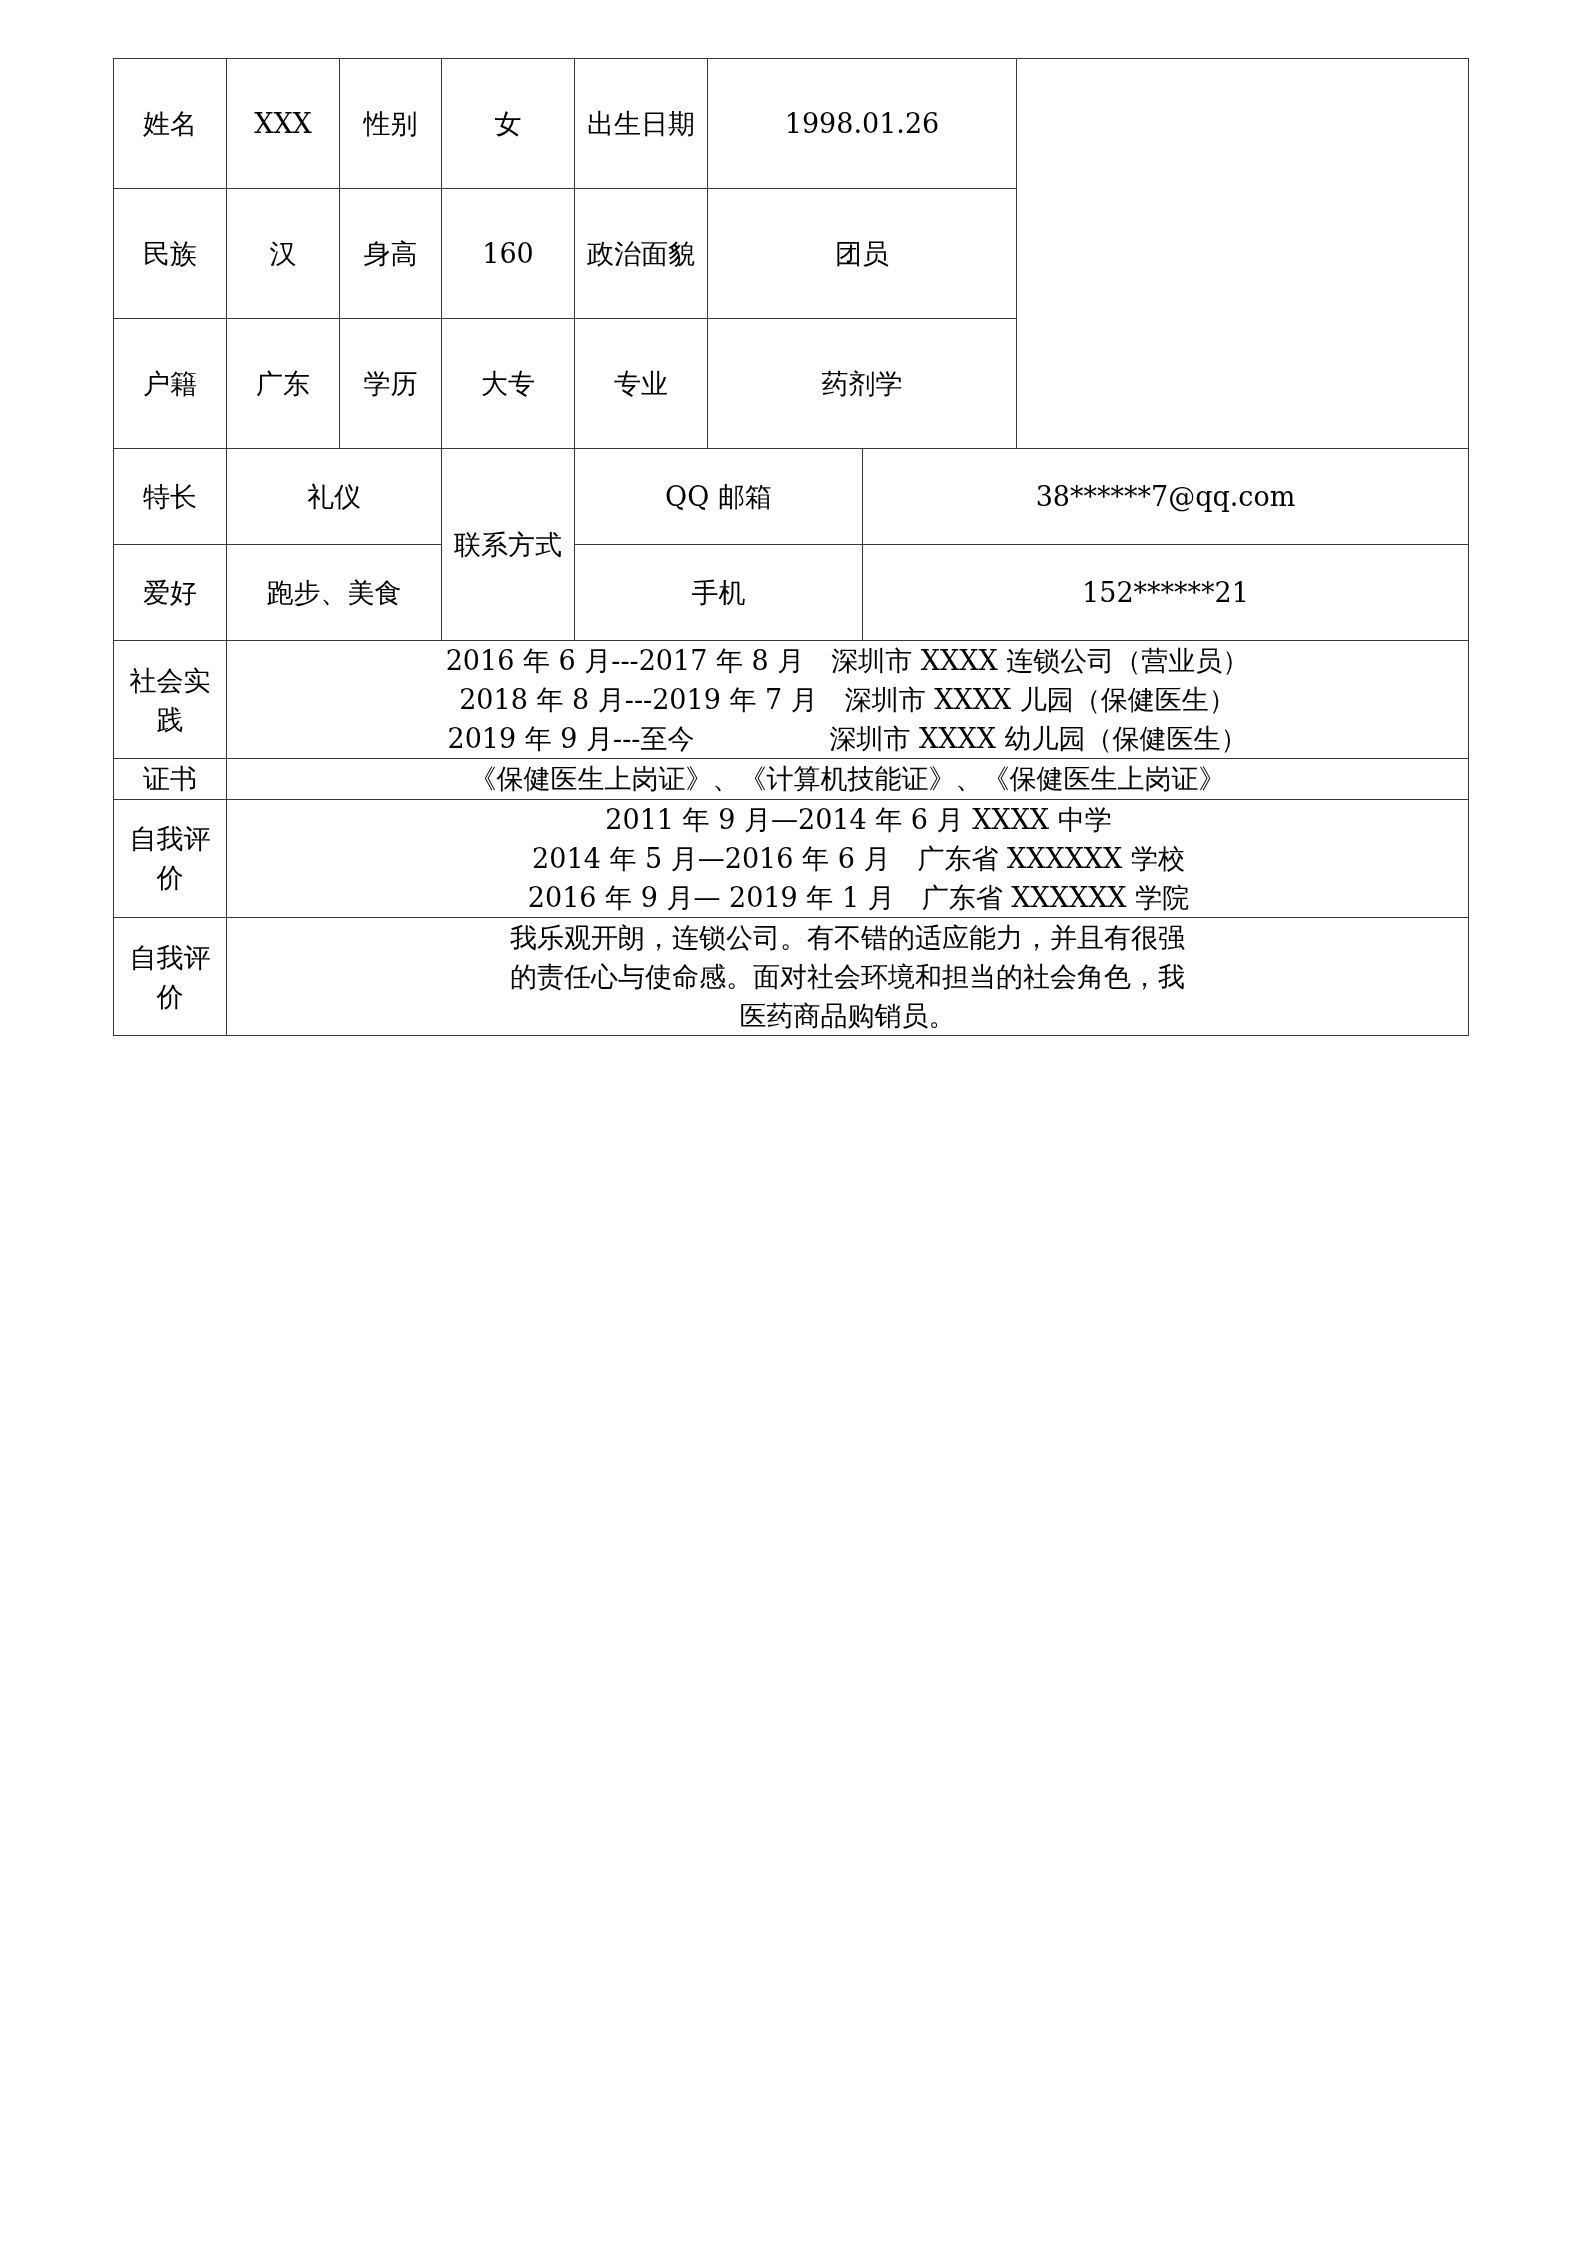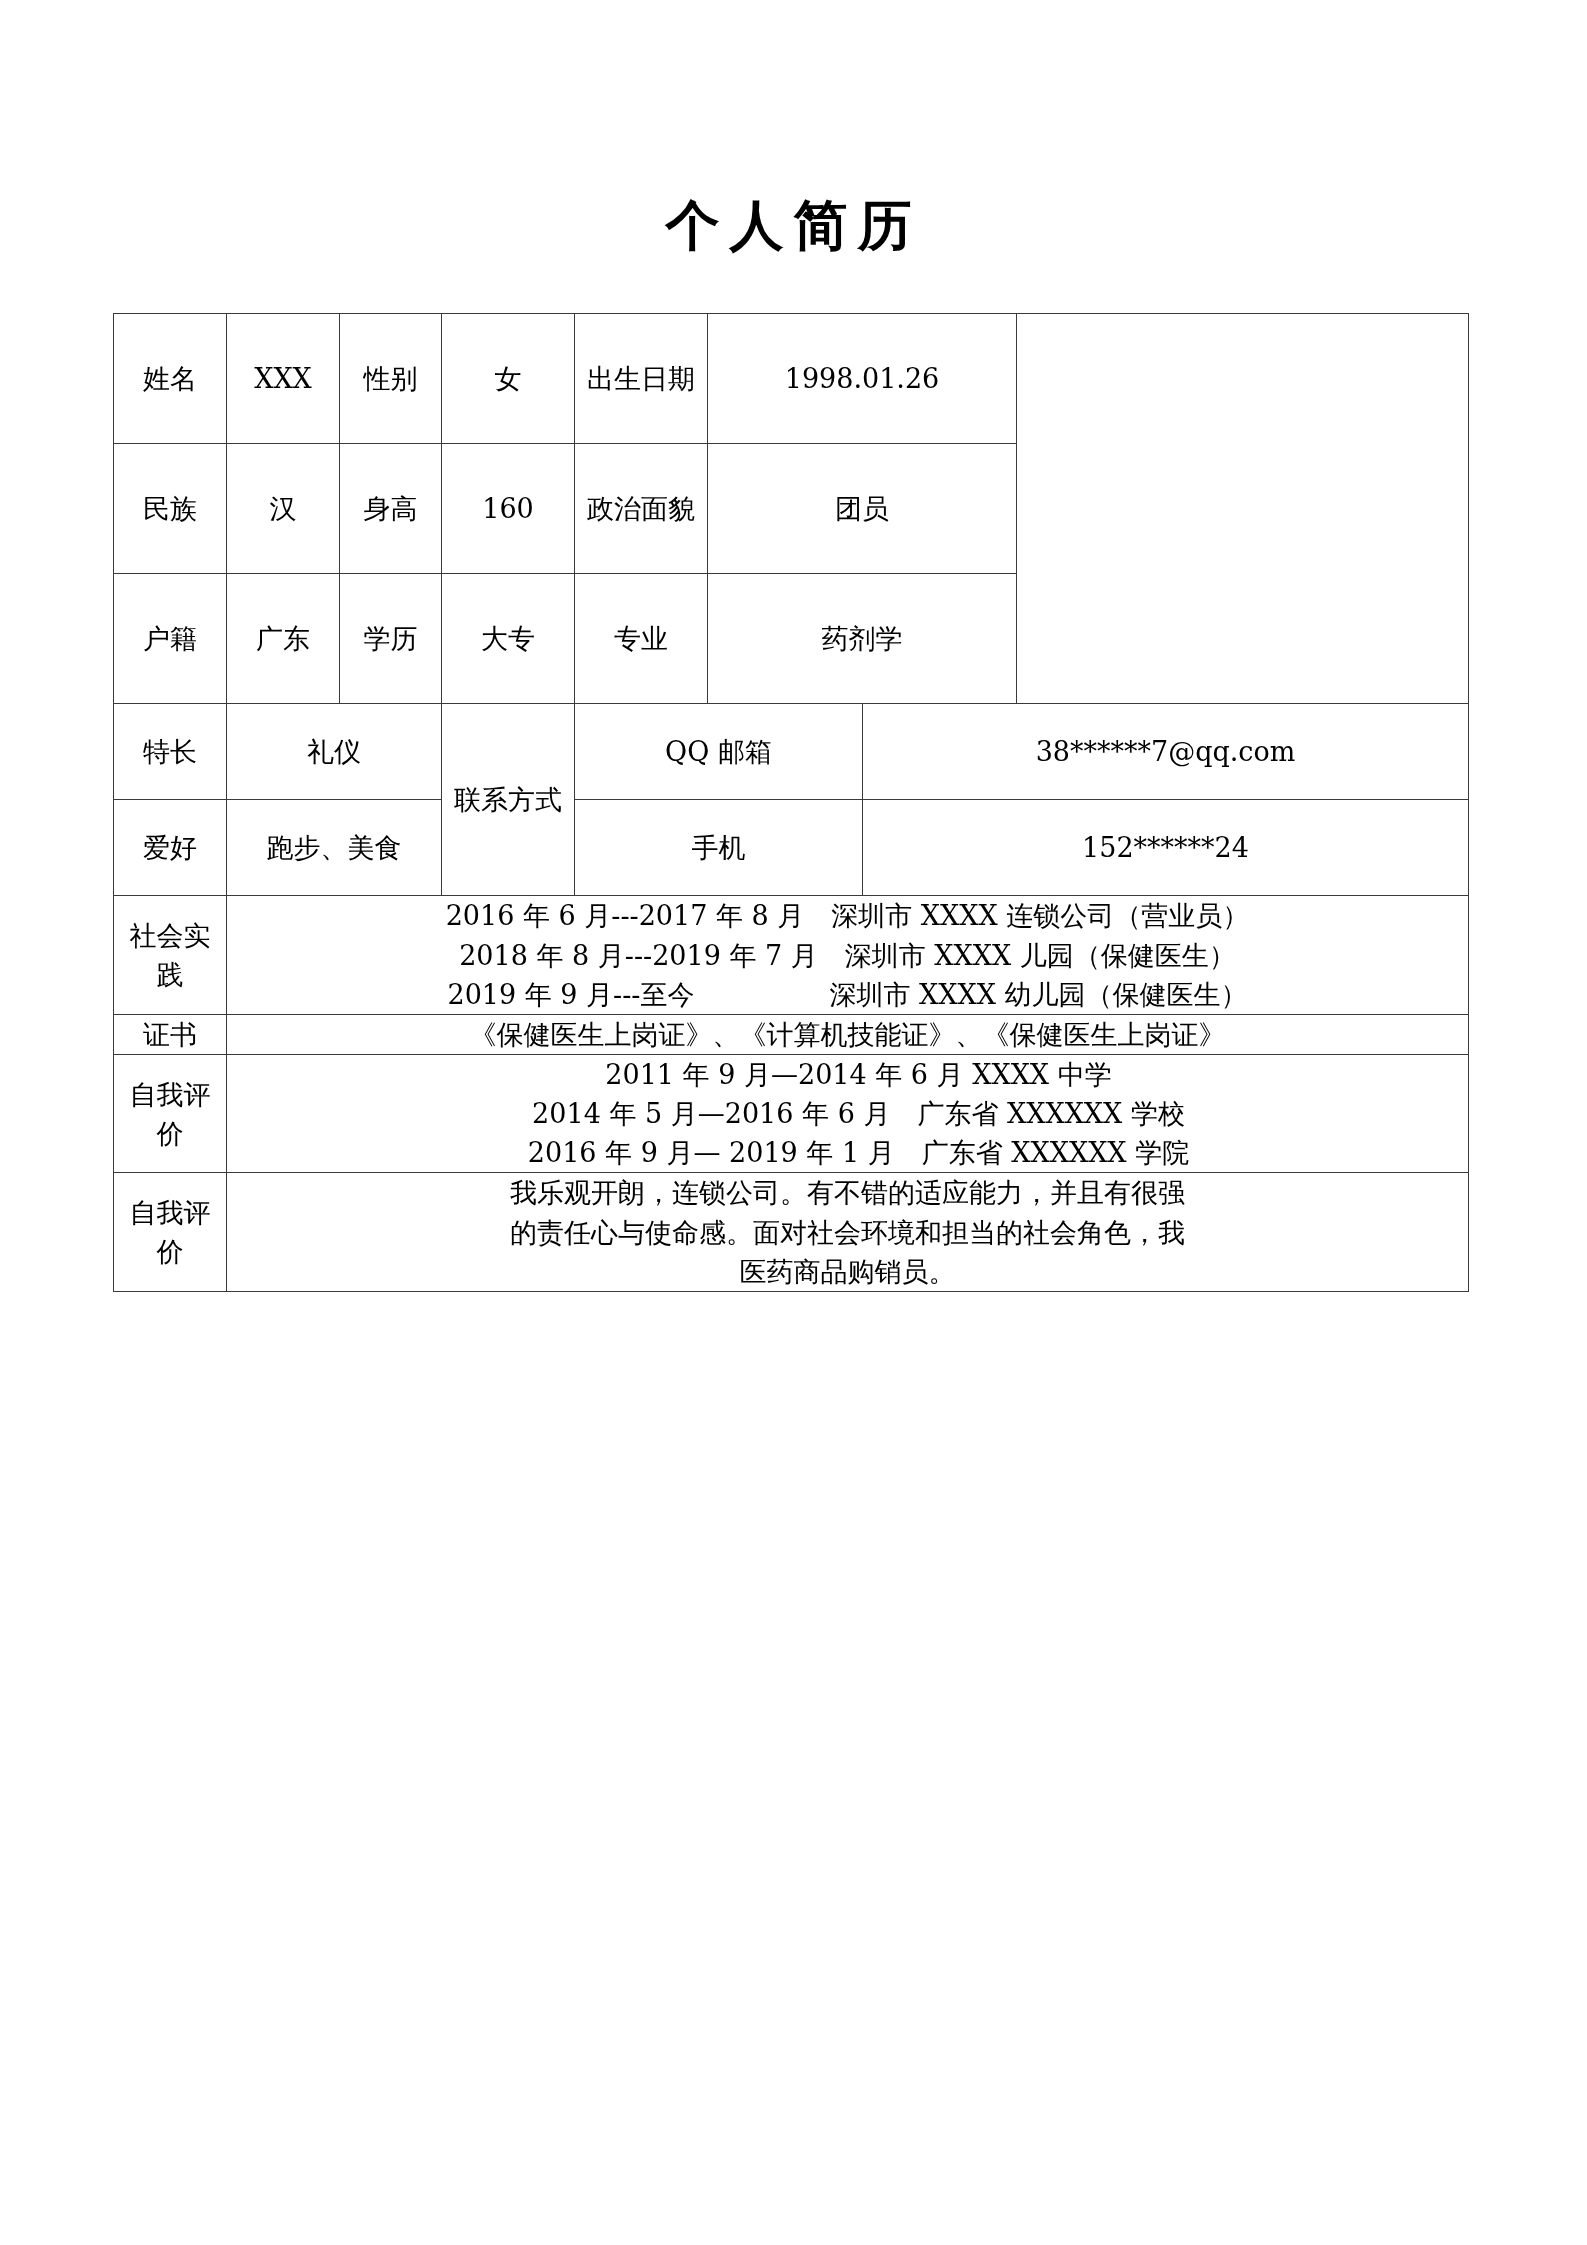--- a/index.html
+++ b/index.html
@@ -69,21 +69,20 @@
   .eval-cell .line { white-space: nowrap; }
   .practice-cell { padding: 26px 10px 26px 22px; line-height: 1.72; }
   .edu-cell { padding: 30px 10px 30px 22px; line-height: 1.85; }
   .cert-cell { padding: 30px 10px 30px 22px; }
 </style>
 </head>
 <body>
 
 <div class="page">
 
-  <h1 class="doc-title">个人简历</h1>
 
   <table class="resume-table">
     <colgroup>
       <col style="width:113px">
       <col style="width:113px">
       <col style="width:102px">
       <col style="width:133px">
       <col style="width:133px">
       <col style="width:155px">
       <col style="width:154px">
@@ -124,21 +123,21 @@
         <td colspan="2">礼仪</td>
         <td rowspan="2" class="label-cell">联系方式</td>
         <td colspan="2" class="label-cell">QQ 邮箱</td>
         <td colspan="2">38******7@qq.com</td>
       </tr>
 
       <tr class="r-contact">
         <td class="label-cell">爱好</td>
         <td colspan="2">跑步、美食</td>
         <td colspan="2" class="label-cell">手机</td>
-        <td colspan="2">152******24</td>
+        <td colspan="2">152******21</td>
       </tr>
 
       <tr>
         <td class="label-cell">社会实践</td>
         <td colspan="7" class="block-cell practice-cell">
           <div class="line">2016 年 6 月---2017 年 8 月　深圳市 XXXX 连锁公司（营业员）</div>
           <div class="line">2018 年 8 月---2019 年 7 月　深圳市 XXXX 儿园（保健医生）</div>
           <div class="line">2019 年 9 月---至今　　　　　深圳市 XXXX 幼儿园（保健医生）</div>
         </td>
       </tr>

